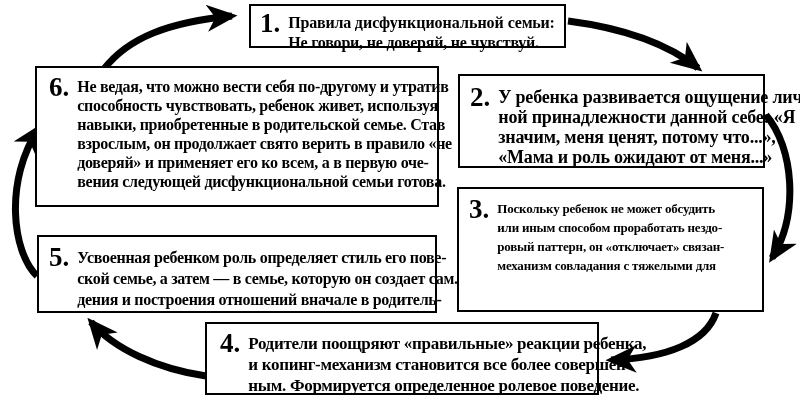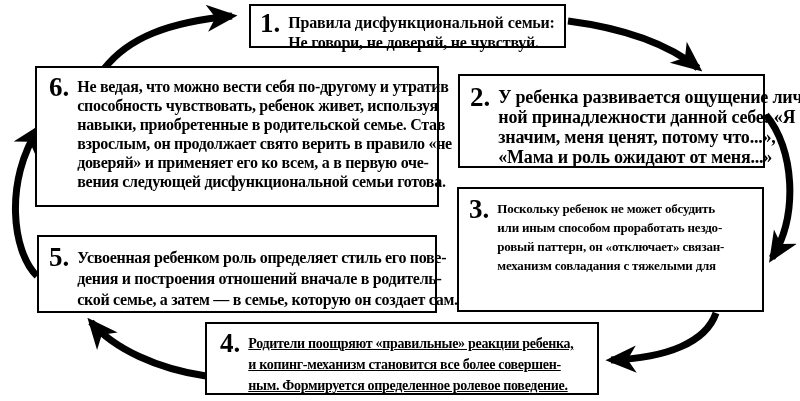--- a/index.html
+++ b/index.html
@@ -21,21 +21,21 @@
   .txt .tline{white-space:nowrap;}
   
   #box1{left:249px;top:4px;width:317px;height:44px;padding:7px 0 0 9px;}
   #box1 .txt{font-size:16px;line-height:20px;}
   #box1 .term{font-size:16px;letter-spacing:0;}
   #box2{left:458px;top:74px;width:307px;height:94px;padding:11px 0 0 10px;}
   #box2 .txt{font-size:18px;line-height:20px;}
   #box3{left:457px;top:187px;width:307px;height:125px;padding:10px 0 0 10px;}
   #box3 .txt{font-size:13px;line-height:19px;}
   #box4{left:205px;top:322px;width:394px;height:73px;padding:9px 0 0 13px;}
-  #box4 .txt{font-size:14px;line-height:21px;letter-spacing:-0.3px;text-decoration:underline;}
+  #box4 .txt{font-size:17px;line-height:21px;letter-spacing:-0.3px;}
   #box5{left:37px;top:235px;width:400px;height:78px;padding:10px 0 0 10px;}
   #box5 .txt{font-size:16px;line-height:21px;letter-spacing:-0.3px;}
   #box6{left:35px;top:66px;width:404px;height:141px;padding:9px 0 0 12px;}
   #box6 .txt{font-size:16px;line-height:19px;letter-spacing:-0.3px;}
   .arrow{stroke:#000;stroke-width:7;fill:none;}
 </style>
 </head>
 <body>
 
 <div id="canvas">
@@ -88,22 +88,22 @@
       <div class="tline">Родители поощряют «правильные» реакции ребенка,</div>
       <div class="tline">и копинг-механизм становится все более совершен-</div>
       <div class="tline">ным. Формируется определенное ролевое поведение.</div>
     </div>
   </div>
 
   <div class="node" id="box5">
     <div class="num">5.</div>
     <div class="txt">
       <div class="tline">Усвоенная ребенком роль определяет стиль его пове-</div>
+      <div class="tline">ской семье, а затем — в семье, которую он создает сам.</div>
       <div class="tline">дения и построения отношений вначале в родитель-</div>
-      <div class="tline">ской семье, а затем — в семье, которую он создает сам.</div>
     </div>
   </div>
 
   <div class="node" id="box6">
     <div class="num">6.</div>
     <div class="txt">
       <div class="tline">Не ведая, что можно вести себя по-другому и утратив</div>
       <div class="tline">способность чувствовать, ребенок живет, используя</div>
       <div class="tline">навыки, приобретенные в родительской семье. Став</div>
       <div class="tline">взрослым, он продолжает свято верить в правило «не</div>

